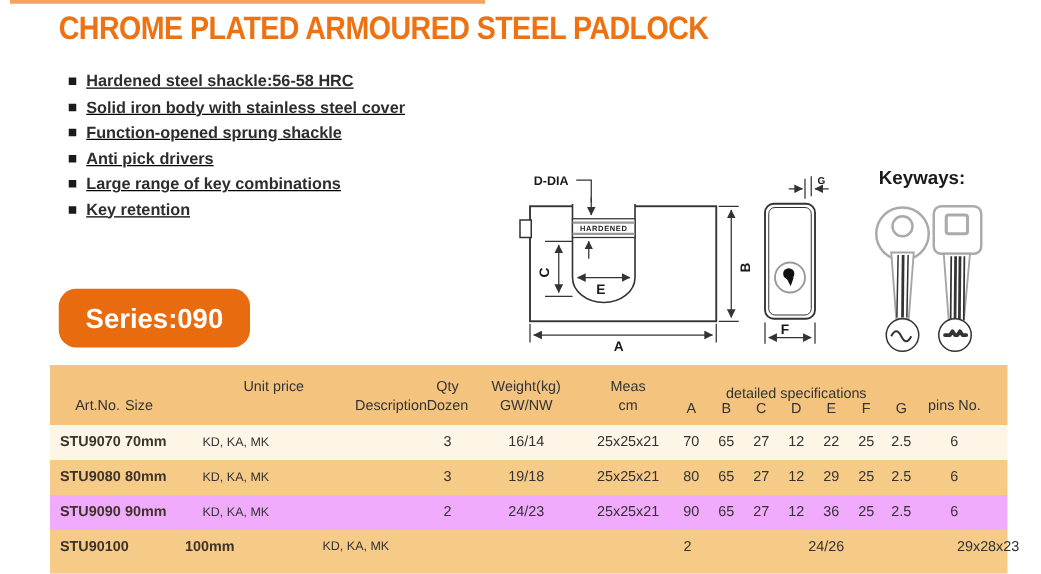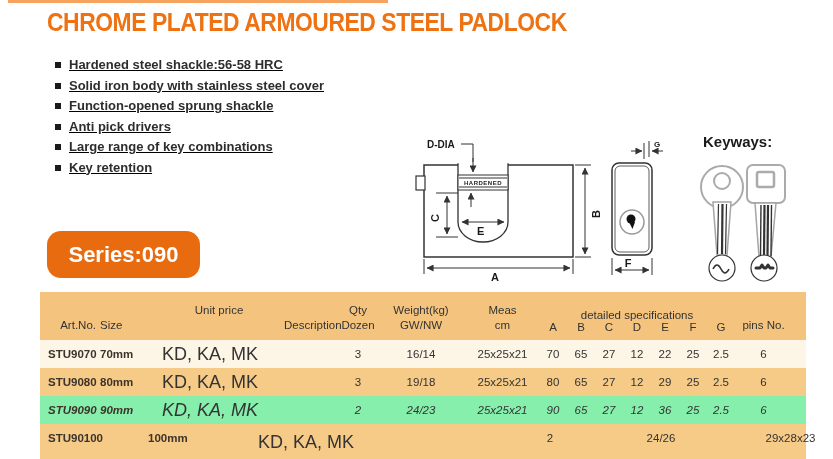--- a/index.html
+++ b/index.html
@@ -38,21 +38,21 @@
   .c-pad4 { padding-left:4px; }
   .up1 { margin-bottom:15px; }
   .specs-group { grid-column:8 / 15; display:flex; flex-direction:column; }
   .specs-letters { display:grid; grid-template-columns:repeat(7,28px); text-align:center; }
   .pins-cell { text-align:center; padding-right:14px; }
 
   .trow { align-items:center; }
   .r28 { height:28px; }
   .r35 { height:35px; align-items:start; padding-top:8px;gap:48px; }
   .bold { font-weight:bold; color:#3c332a; }
-  .desc { font-size:18px; }
+  .desc { font-size:10px; }
 </style>
 </head>
 <body>
 
 <div class="stage">
 
   <div class="top-strip"></div>
 
   <h1 class="title" style="color: rgb(238, 114, 17);">CHROME PLATED ARMOURED STEEL PADLOCK</h1>
 
@@ -252,21 +252,21 @@
       <div class="c-center">80</div>
       <div class="c-center">65</div>
       <div class="c-center">27</div>
       <div class="c-center">12</div>
       <div class="c-center">29</div>
       <div class="c-center">25</div>
       <div class="c-center">2.5</div>
       <div class="pins-cell">6</div>
     </div>
 
-    <div class="tgrid trow r28 row-light" style="background: #86efac; font-style: italic;">
+    <div class="tgrid trow r28 row-light" style="background: #f0abfc;">
       <div class="c-artpad bold">STU9090</div>
       <div class="c-pad4 bold">90mm</div>
       <div class="c-pad4 desc">KD, KA, MK</div>
       <div class="c-center"></div>
       <div class="c-center">2</div>
       <div class="c-center">24/23</div>
       <div class="c-center">25x25x21</div>
       <div class="c-center">90</div>
       <div class="c-center">65</div>
       <div class="c-center">27</div>

